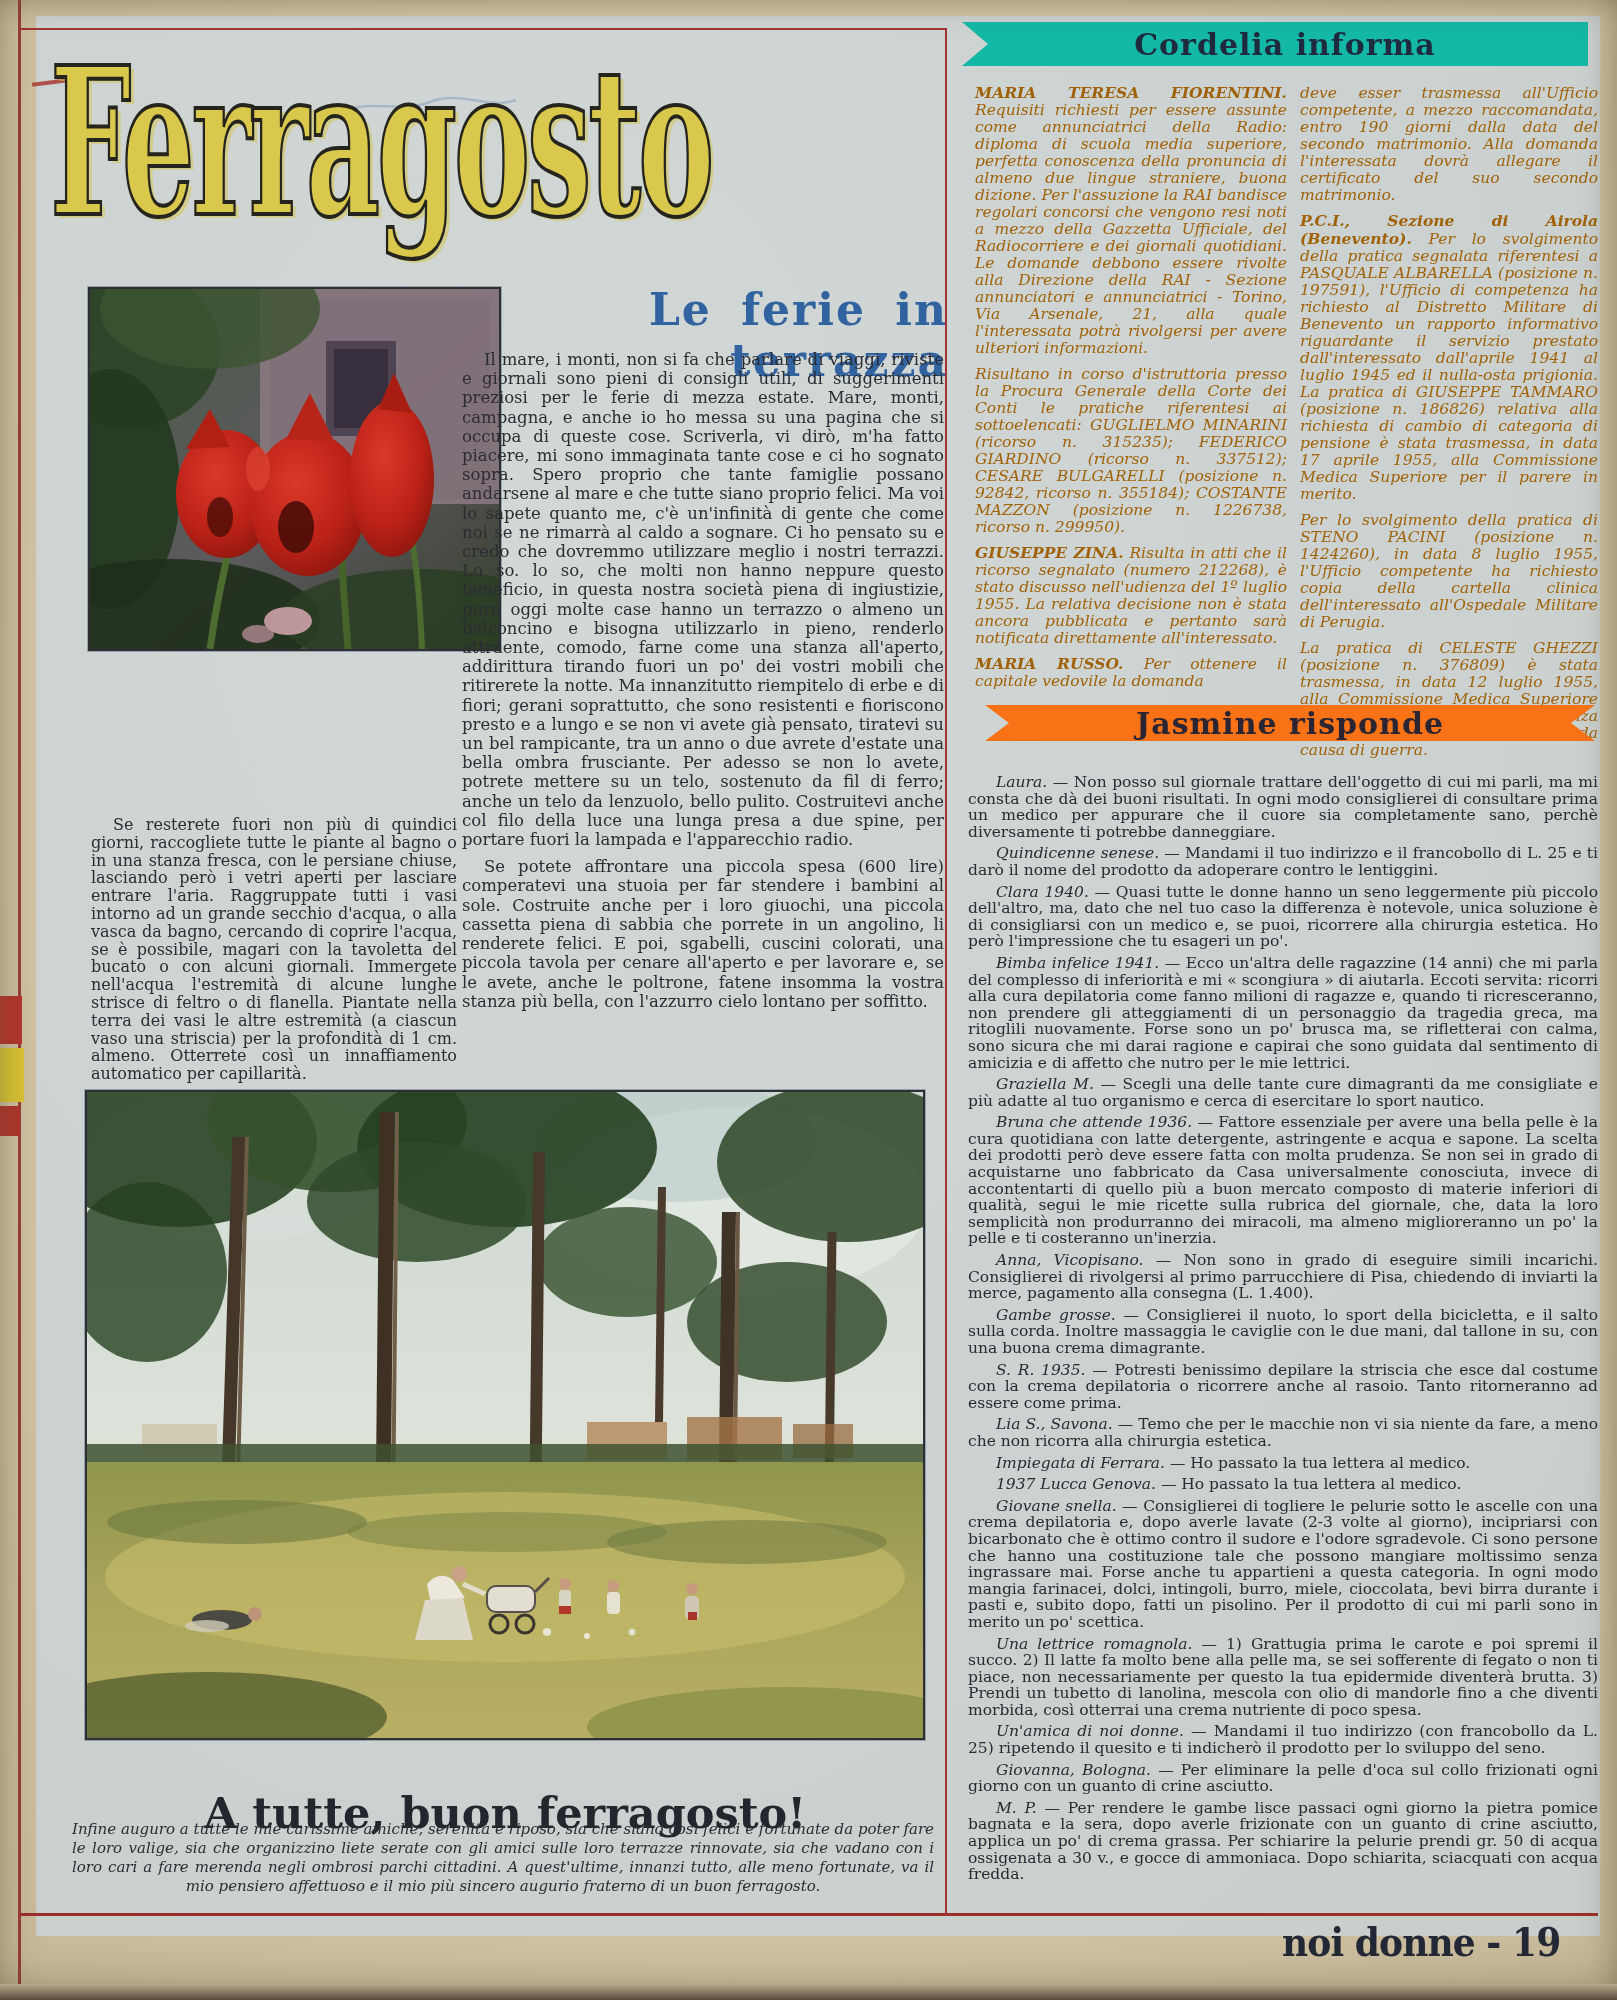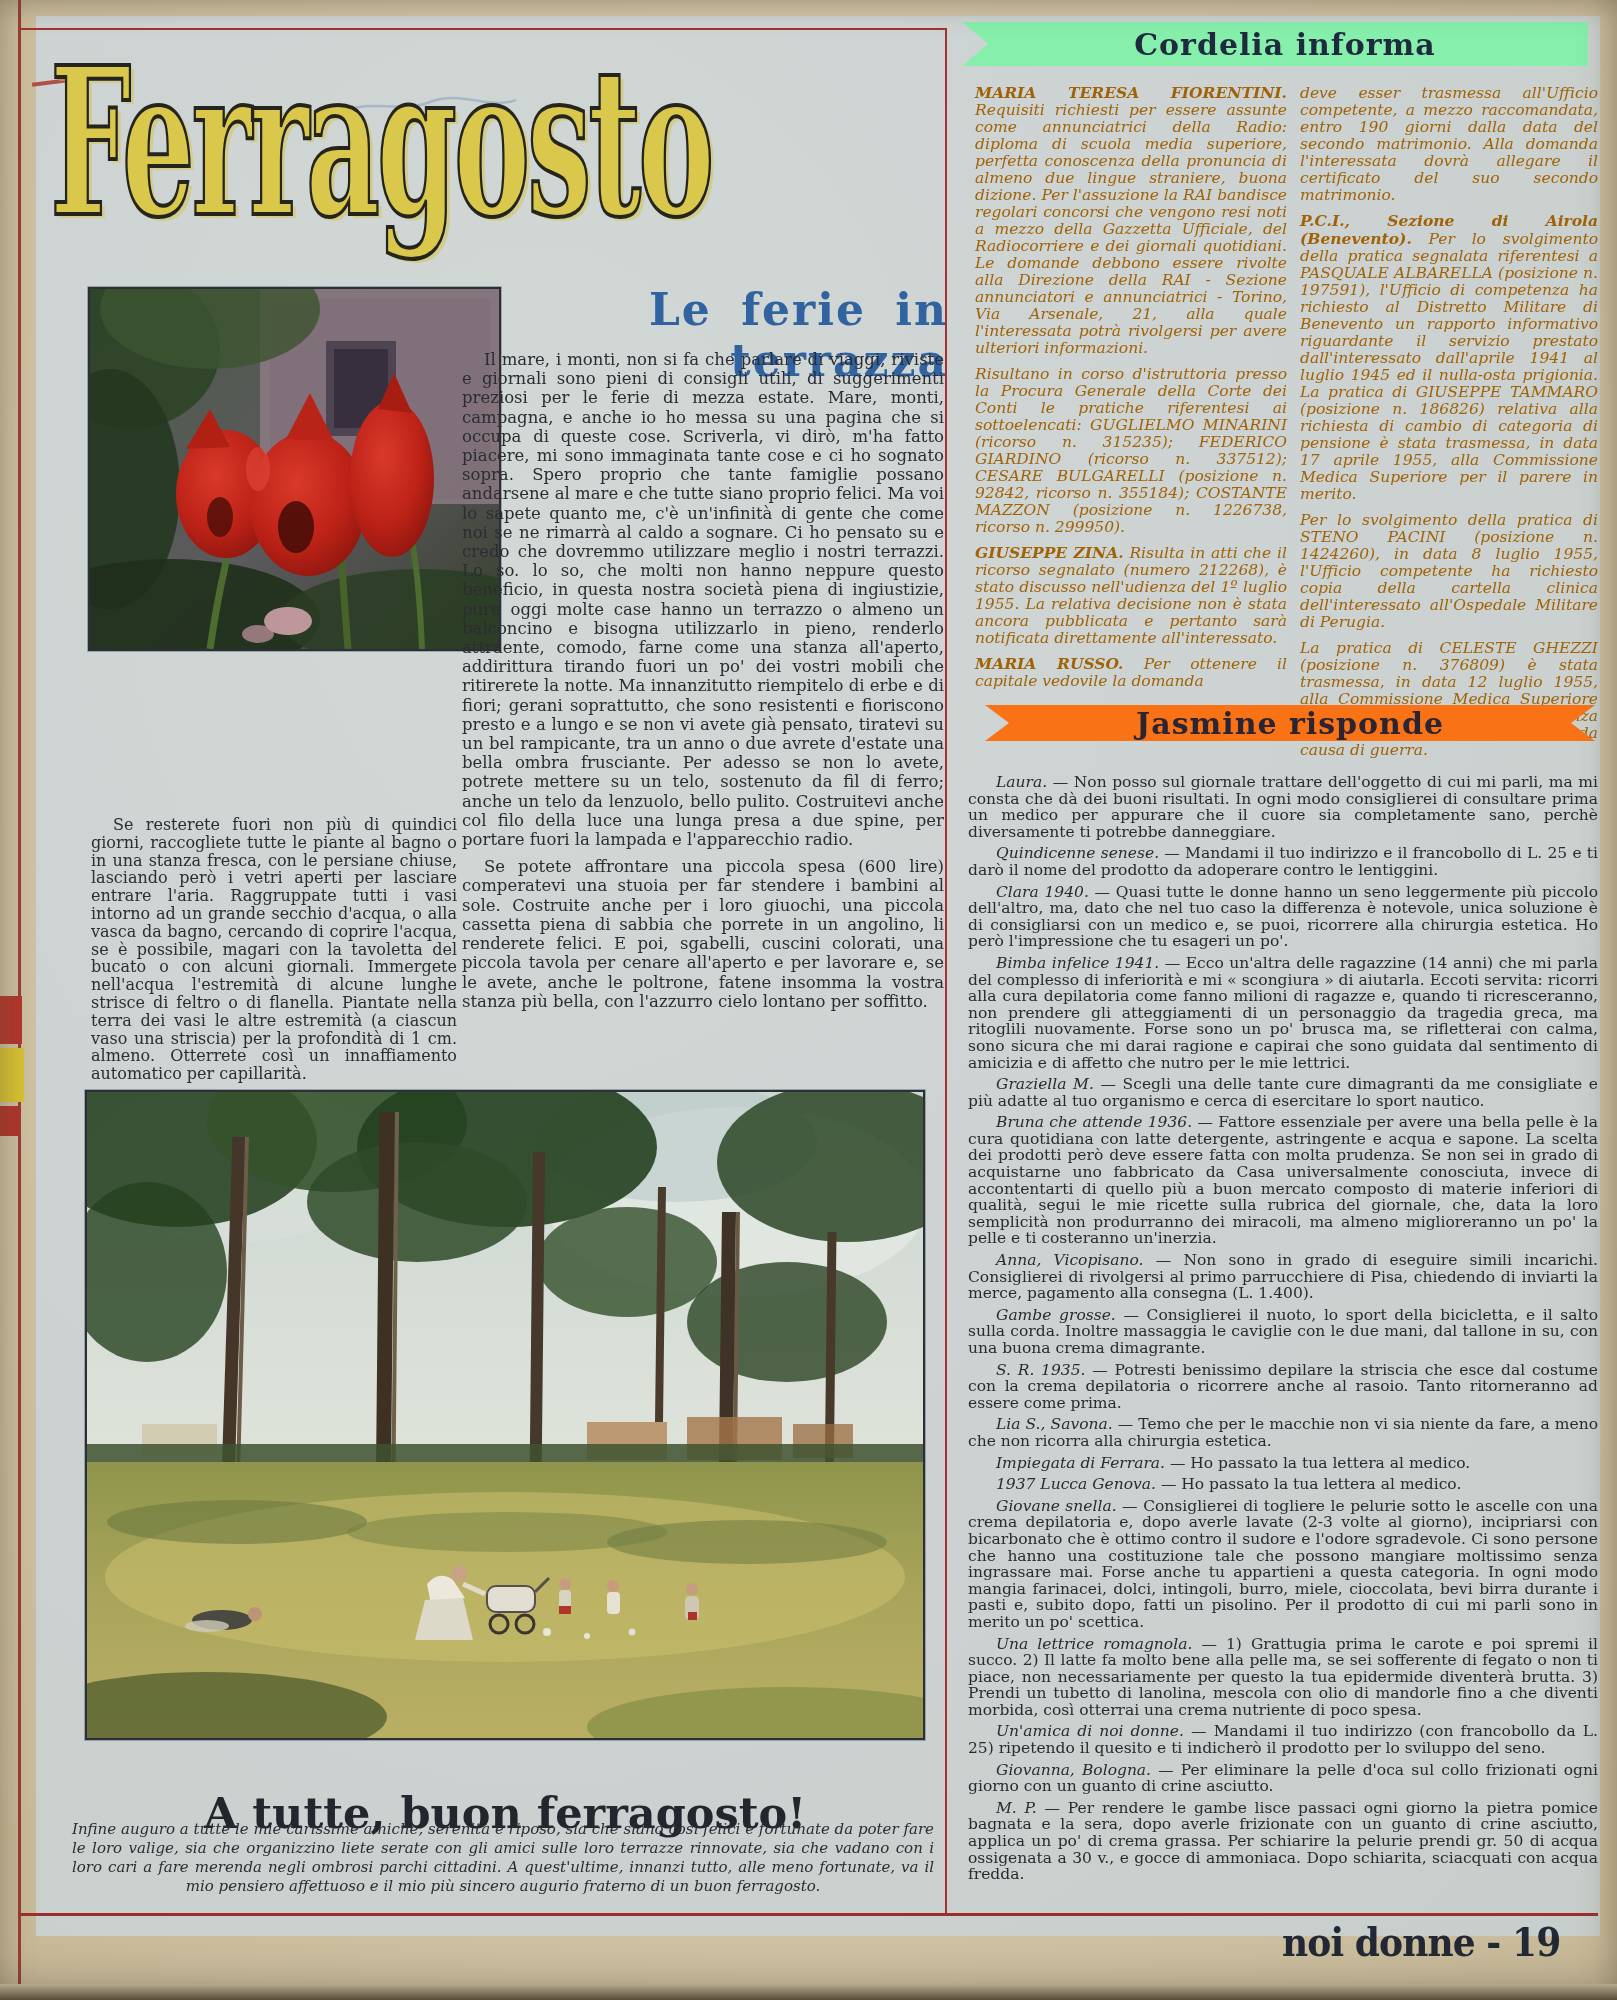--- a/index.html
+++ b/index.html
@@ -65,21 +65,21 @@
   .t-piante p{margin:8px;text-indent:22px;}
 
   .h-farewell{left:118px;top:1756px;width:774px;text-align:center;
     font-family:"DejaVu Serif",serif;font-weight:700;font-size:43px;color:#23262c;margin-top:32px;}
   .t-farewell{left:72px;top:1820px;width:862px;font-style:italic;font-size:15px;
     line-height:19px;color:#2c2c33;text-align:justify;text-align-last:center;}
 
   
   .ribbon{display:flex;align-items:center;justify-content:center;
     font-family:"DejaVu Serif",serif;font-weight:700;font-size:30px;letter-spacing:1px;}
-  .ribbon-cordelia{left:962px;top:22px;width:626px;height:44px;background:#86efac;color:#1e2a3e;
+  .ribbon-cordelia{left:962px;top:22px;width:626px;height:44px;background:#14b8a6;color:#1e2a3e;
     clip-path:polygon(0 0,100% 0,100% 100%,0 100%,26px 50%);padding-left:20px;box-sizing:border-box;}
   .ribbon-jasmine{left:985px;top:705px;width:610px;height:36px;background:#f97316;color:#2a2433;
     clip-path:polygon(0 0,100% 0,calc(100% - 24px) 50%,100% 100%,0 100%,24px 50%);}
 
   
   .c-col{font-family:"DejaVu Serif",serif;font-style:italic;font-size:15.5px;
     line-height:17px;text-align:justify;color:#a16207;}
   .c-col1{left:975px;top:84px;width:312px;}
   .c-col2{left:1300px;top:84px;width:298px;}
   .c-para{margin:0 0 8px;}

